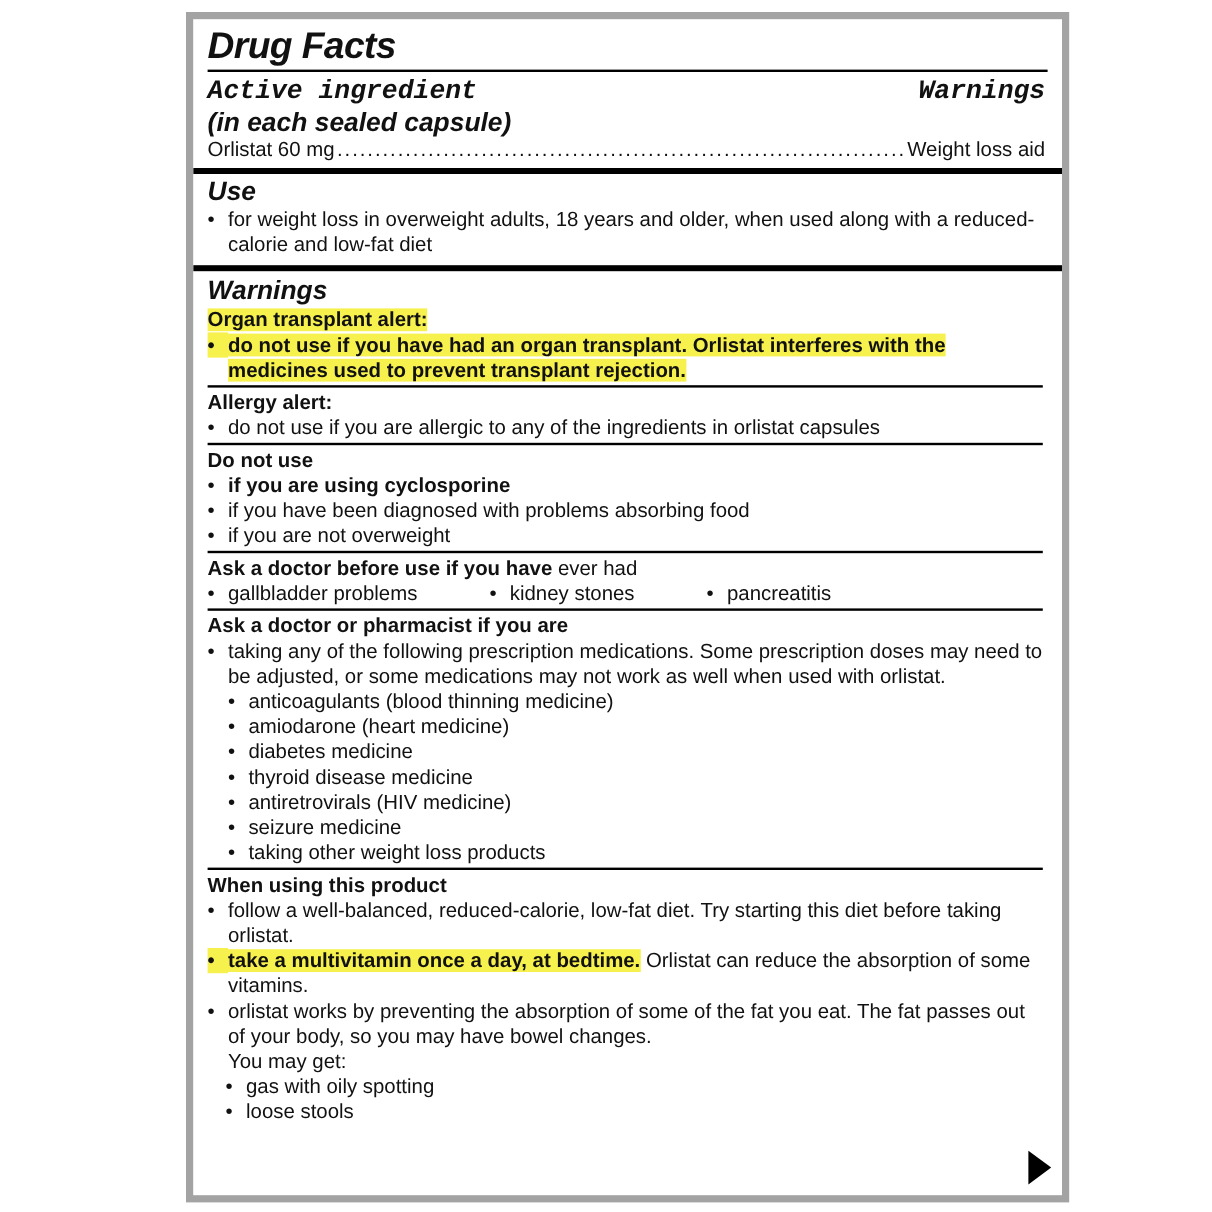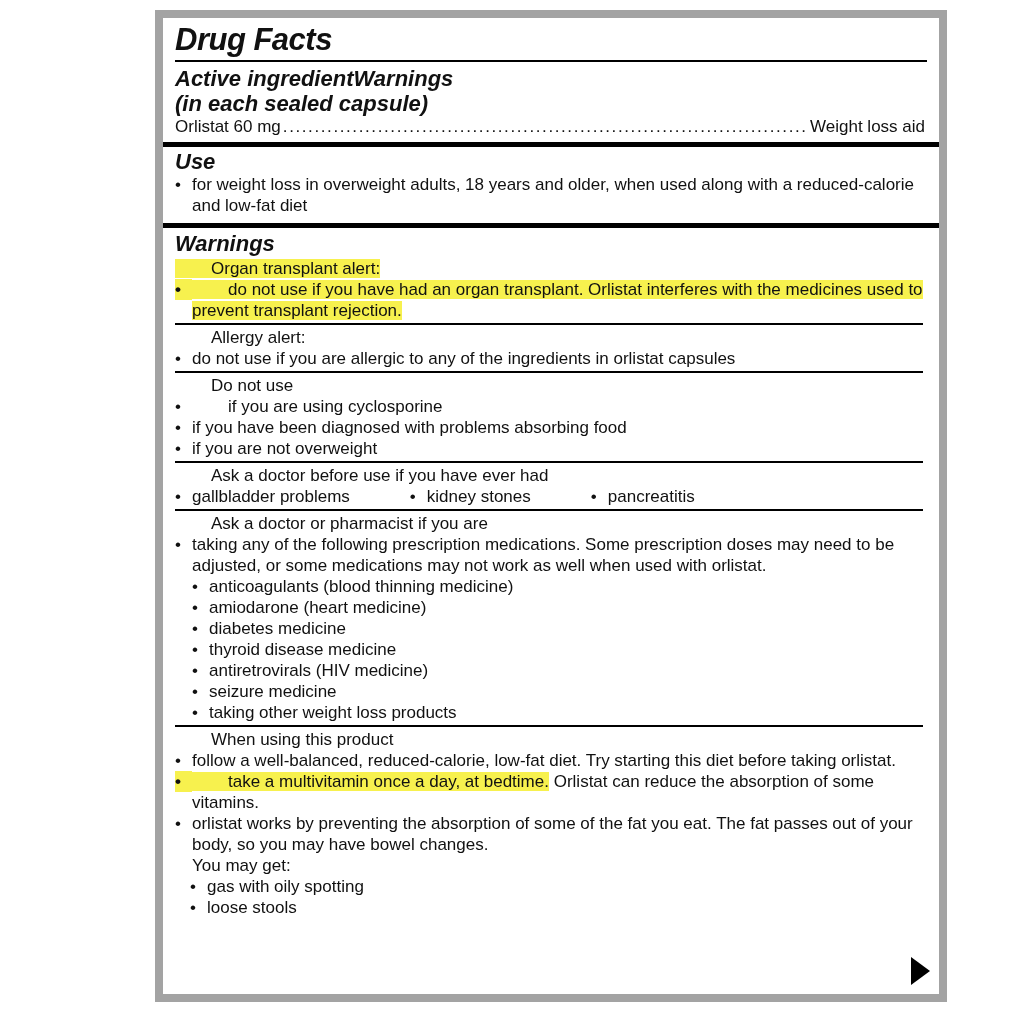--- a/index.html
+++ b/index.html
@@ -5,31 +5,31 @@
   :root { --hl:#f7f14e; --ink:#111111; }
   * { box-sizing: border-box; }
   html,body { margin:0; padding:0; }
   body {
     width:1010px; height:1010px; position:relative;
     background:#ffffff; color:var(--ink);
     font-family:"Liberation Sans", sans-serif;
     font-size:17px; line-height:21px;
   }
   .label {
-    position:absolute; left:155px; top:10px; width:792px; height:992px;
-    border:8px solid #a3a3a3; background:#fff; overflow:hidden;
+    position:absolute; left:155px; top:10px; width:736px; height:992px;
+    border:6px solid #a3a3a3; background:#fff; overflow:hidden;
   }
   .wpad { padding-left:12px; padding-right:14px; }
   .h1 {
     font-style:italic; font-weight:bold; font-size:31px; line-height:37px;
     letter-spacing:-0.5px; padding-top:3px;
   }
   .h2 { font-style:italic; font-weight:bold; font-size:22px; line-height:25px; }
-  .row { display:flex; align-items:baseline; }
-  .b { font-weight:normal;padding-left:36px; }
+  .row { display:flex; justify-content:space-between; align-items:baseline;font-family:Liberation Mono, monospace; }
+  .b { font-weight:bold; }
   .hl { background:var(--hl); }
   .title-rule { border-top:2px solid #000; margin:2px 12px 0 12px; }
   .bar { border-top:5px solid #000; }
   .thin { border-top:2px solid #000; margin:2px 16px 2px 12px; }
   .active { padding-top:4px; padding-bottom:5px; }
   .dotrow { display:flex; align-items:baseline; }
   .dotrow .leader { flex:1; overflow:hidden; white-space:nowrap; margin:0 2px; }
   .dotrow .leader::after {
     content:"......................................................................................................................................................";
     letter-spacing:1.6px;

